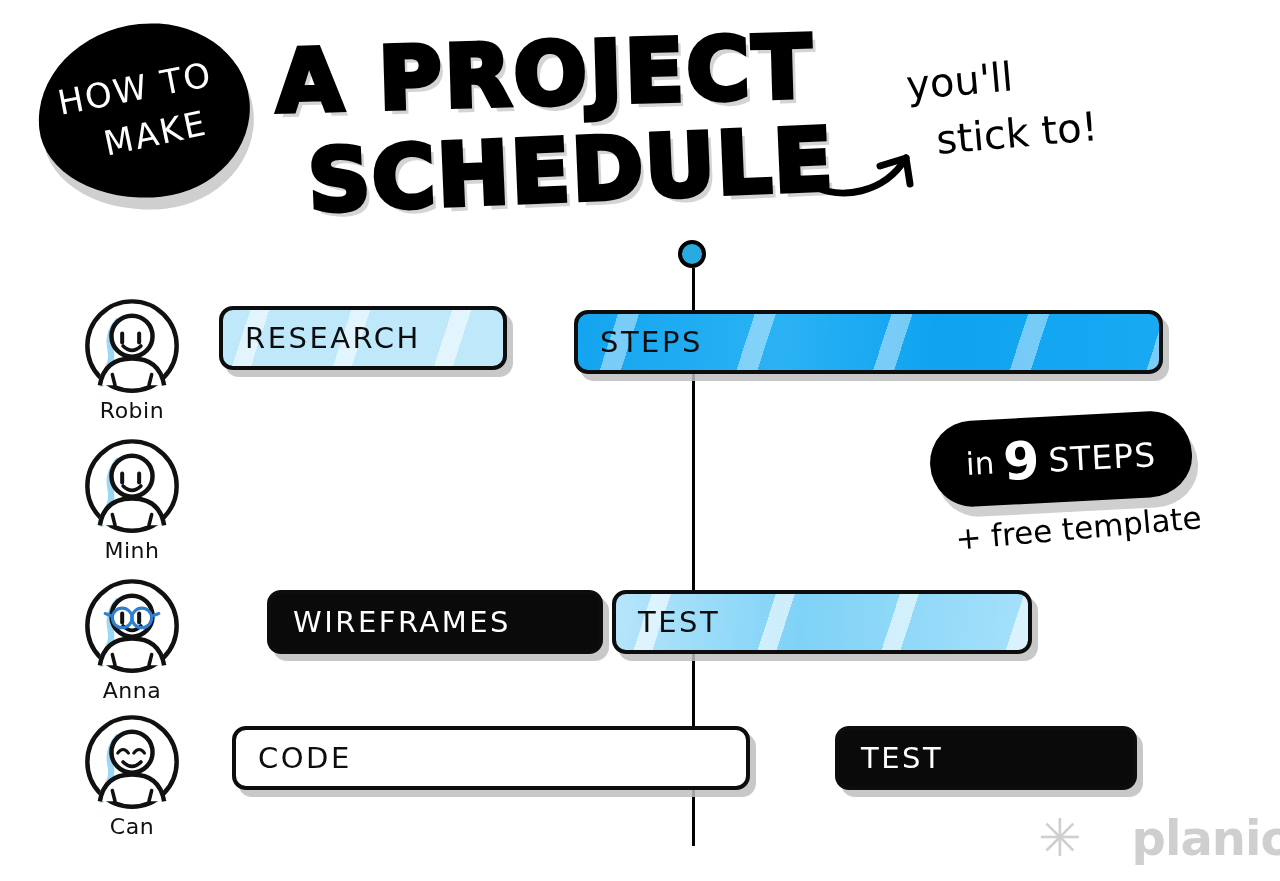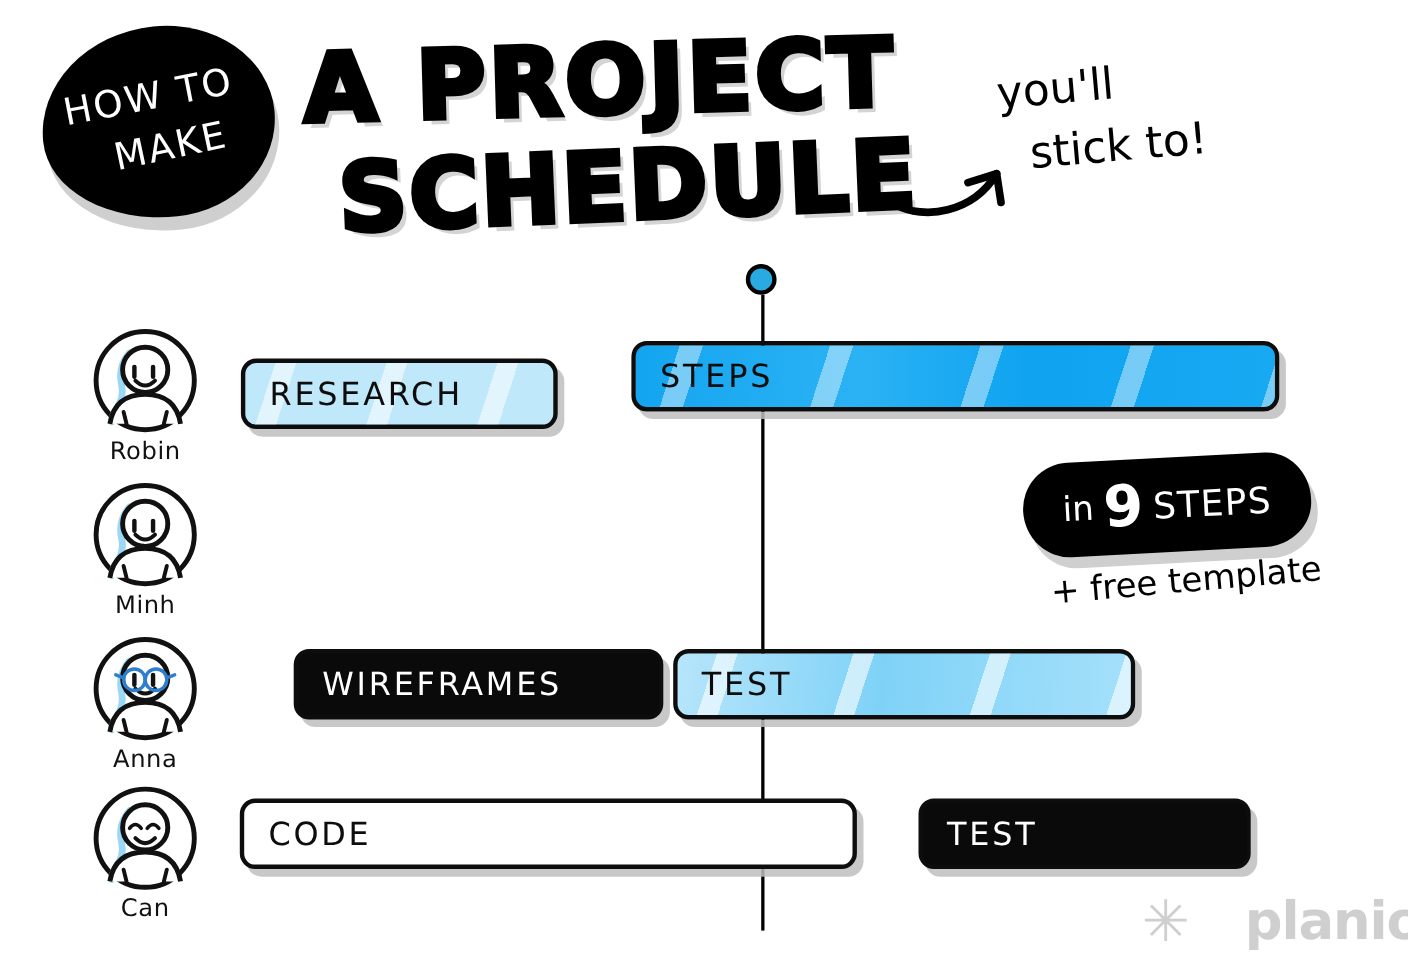--- a/index.html
+++ b/index.html
@@ -417,21 +417,21 @@
       <div class="avatar-cell"><span><svg class="avatar-svg" width="100" height="100" viewBox="0 0 112 112">
             <circle cx="56" cy="56" r="50" fill="#fff" stroke="#111" stroke-width="5"></circle>
             <path d="M40 28 q-12 14 -8 32 q3 14 -6 26 q-4 7 -4 12" stroke="#9bd8f5" stroke-width="7" fill="none" stroke-linecap="round"></path>
             <circle cx="56" cy="45" r="23" fill="#fff" stroke="#111" stroke-width="5"></circle>
             <path d="M45 42 L45 52" stroke="#111" stroke-width="4.5" stroke-linecap="round"></path>
             <path d="M64 42 L64 52" stroke="#111" stroke-width="4.5" stroke-linecap="round"></path>
             <path d="M46 56 q10 10 20 0" stroke="#111" stroke-width="4" fill="none" stroke-linecap="round"></path>
             <path d="M20 100 q5 -30 36 -30 q31 0 36 30" fill="#fff" stroke="#111" stroke-width="5"></path>
             <path d="M34 88 l3 12 M78 88 l-3 12" stroke="#111" stroke-width="4" fill="none" stroke-linecap="round"></path>
           </svg></span><div class="avatar-name">Robin</div></div>
-      <div class="bar light" style="left: 219px; width: 288px; top: 30px;">
+      <div class="bar light" style="left: 219px; width: 288px; top: 10px;">
         <div class="streaks"></div>
         <span class="bar-label">RESEARCH</span>
       </div>
       <div class="bar strong" style="left: 574px; width: 589px; top: 14px;">
         <div class="streaks"></div>
         <span class="bar-label">STEPS</span>
       </div>
     </div>
   <div id="row-1" class="row">
       <div class="avatar-cell"><span><svg class="avatar-svg" width="100" height="100" viewBox="0 0 112 112">
@@ -476,21 +476,21 @@
       <div class="avatar-cell"><span><svg class="avatar-svg" width="100" height="100" viewBox="0 0 112 112">
             <circle cx="56" cy="56" r="50" fill="#fff" stroke="#111" stroke-width="5"></circle>
             <path d="M40 28 q-12 14 -8 32 q3 14 -6 26 q-4 7 -4 12" stroke="#9bd8f5" stroke-width="7" fill="none" stroke-linecap="round"></path>
             <circle cx="56" cy="45" r="23" fill="#fff" stroke="#111" stroke-width="5"></circle>
             <path d="M40 46 q6 -8 12 0" stroke="#111" stroke-width="3.5" fill="none" stroke-linecap="round"></path>
             <path d="M58 46 q6 -8 12 0" stroke="#111" stroke-width="3.5" fill="none" stroke-linecap="round"></path>
             <path d="M46 56 q10 10 20 0" stroke="#111" stroke-width="4" fill="none" stroke-linecap="round"></path>
             <path d="M20 100 q5 -30 36 -30 q31 0 36 30" fill="#fff" stroke="#111" stroke-width="5"></path>
             <path d="M34 88 l3 12 M78 88 l-3 12" stroke="#111" stroke-width="4" fill="none" stroke-linecap="round"></path>
           </svg></span><div class="avatar-name">Can</div></div>
-      <div class="bar white" style="left: 218px; width: 561px; top: 14px;">
+      <div class="bar white" style="left: 232px; width: 518px; top: 14px;">
         <div class="streaks"></div>
         <span class="bar-label">CODE</span>
       </div>
       <div class="bar black" style="left: 835px; width: 302px; top: 14px;">
         <div class="streaks"></div>
         <span class="bar-label">TEST</span>
       </div>
     </div>
 
   <div id="steps-badge">

